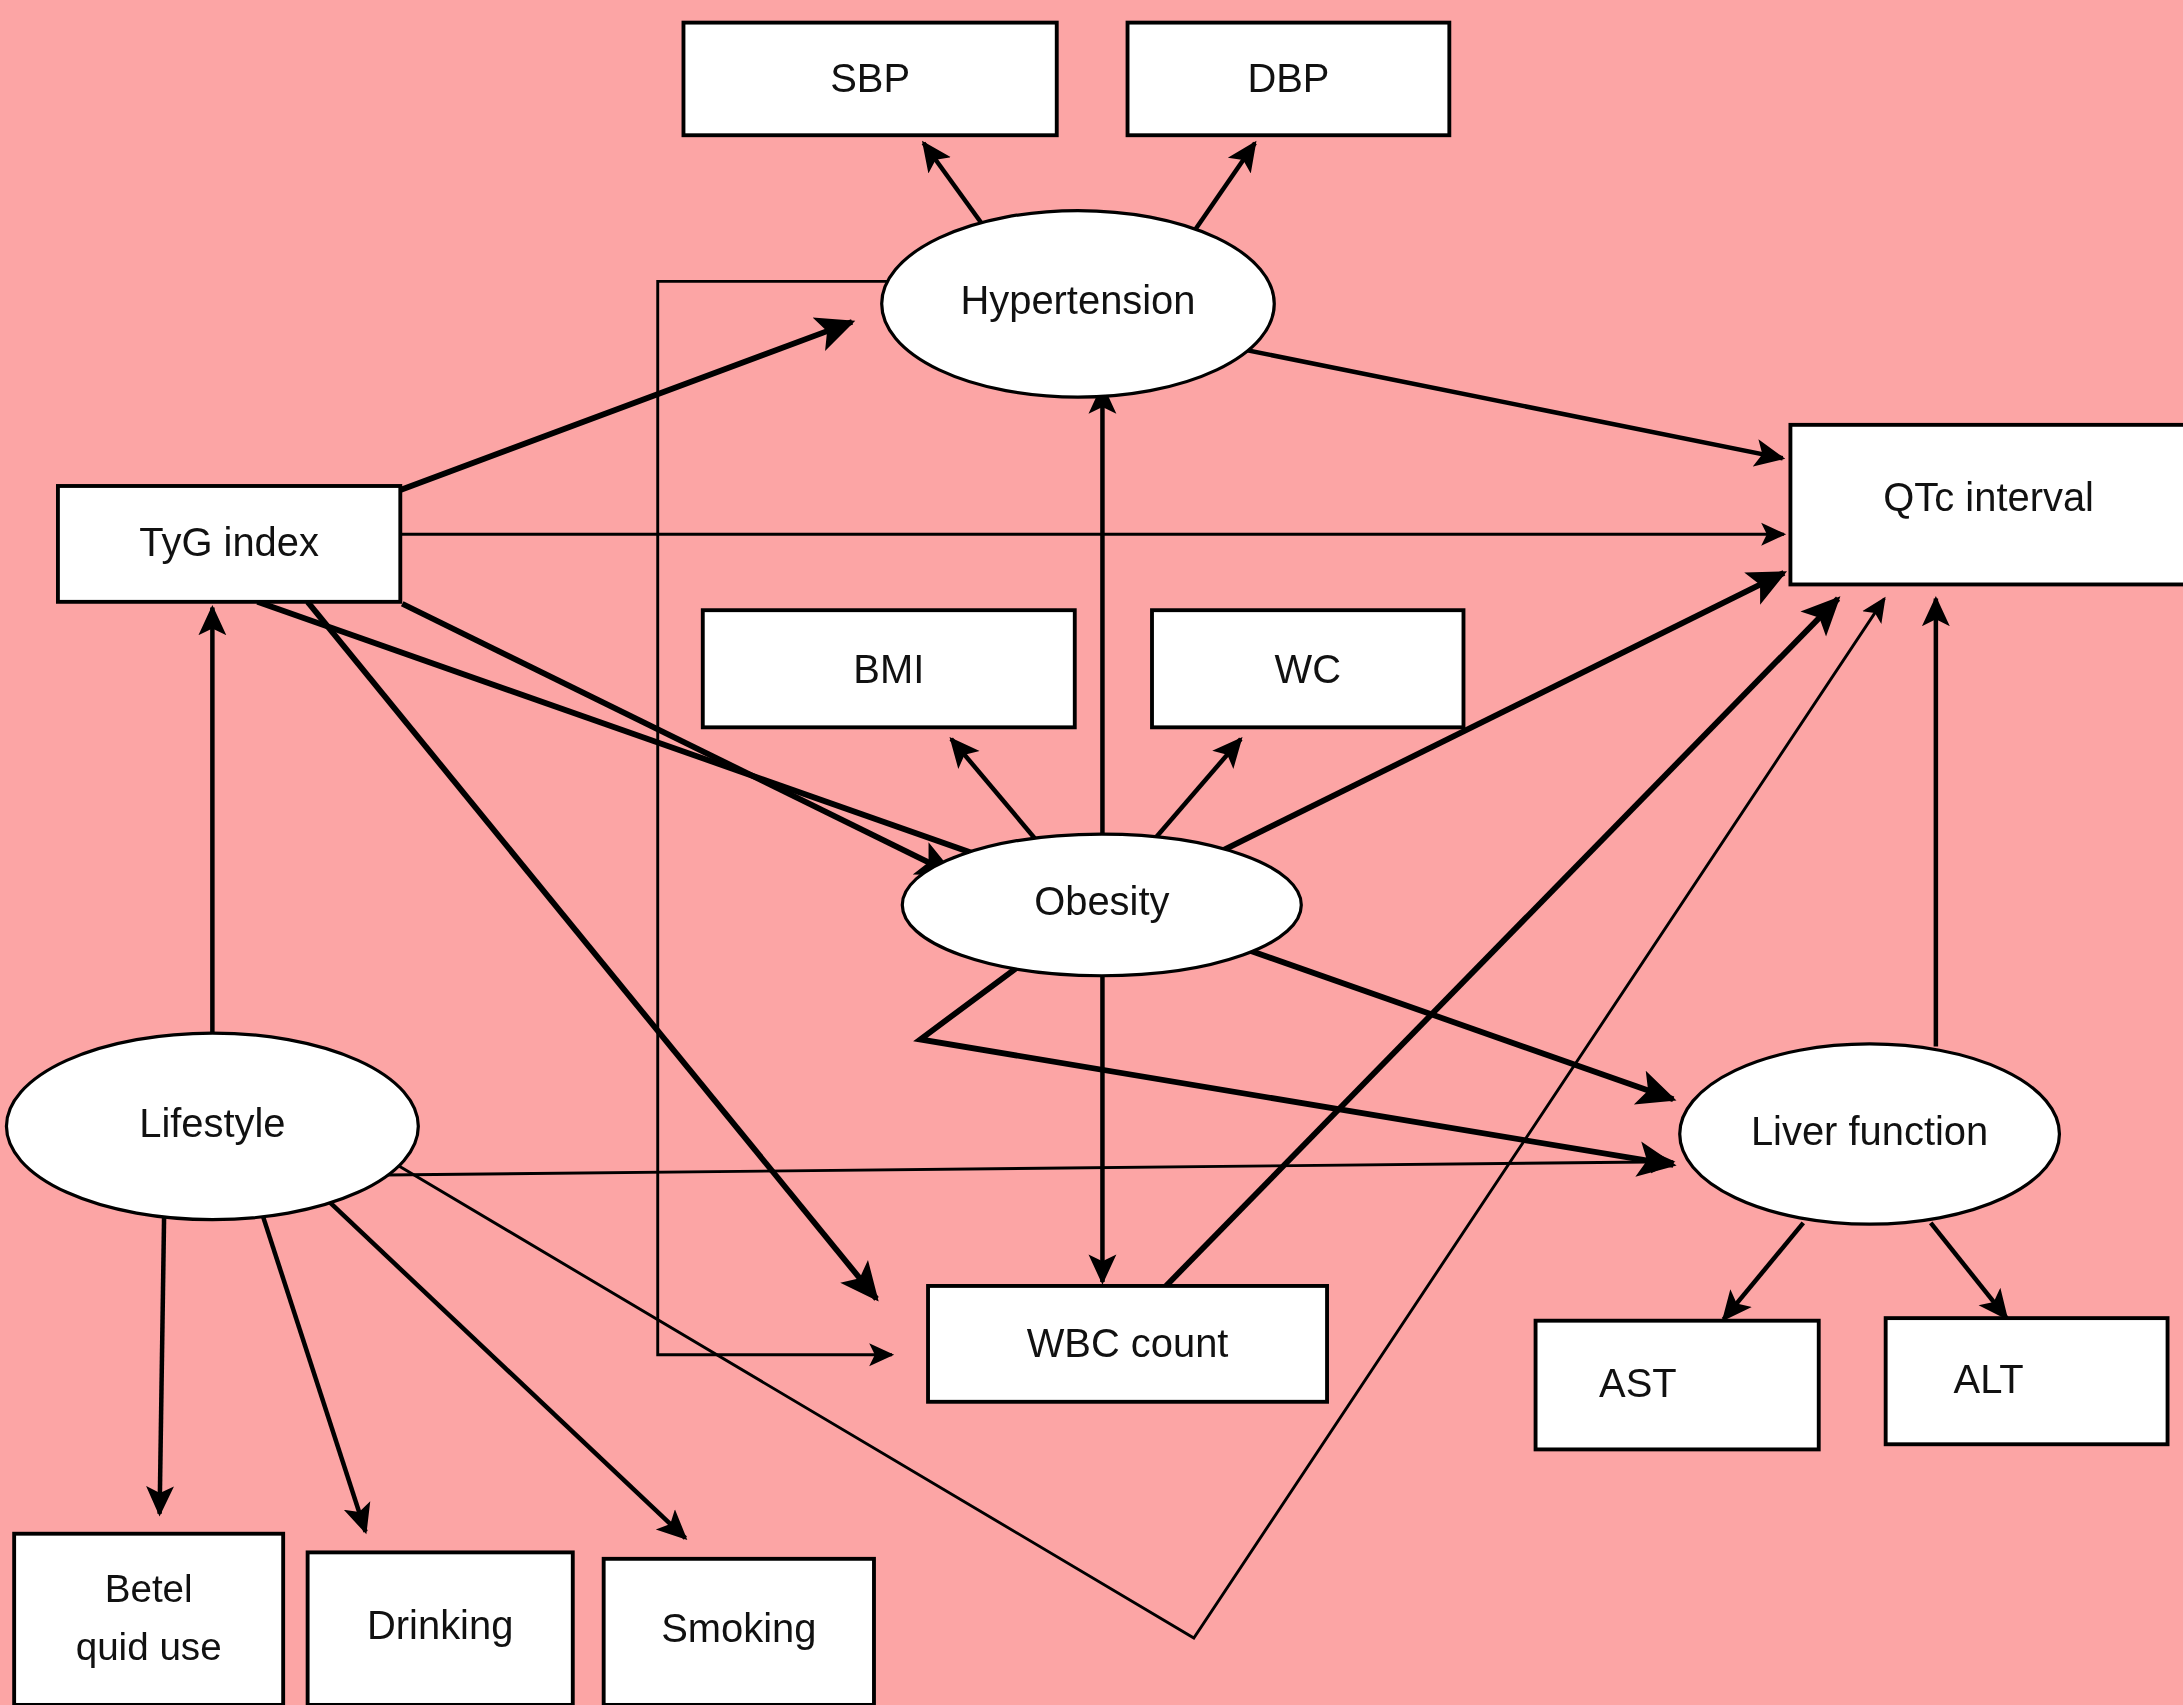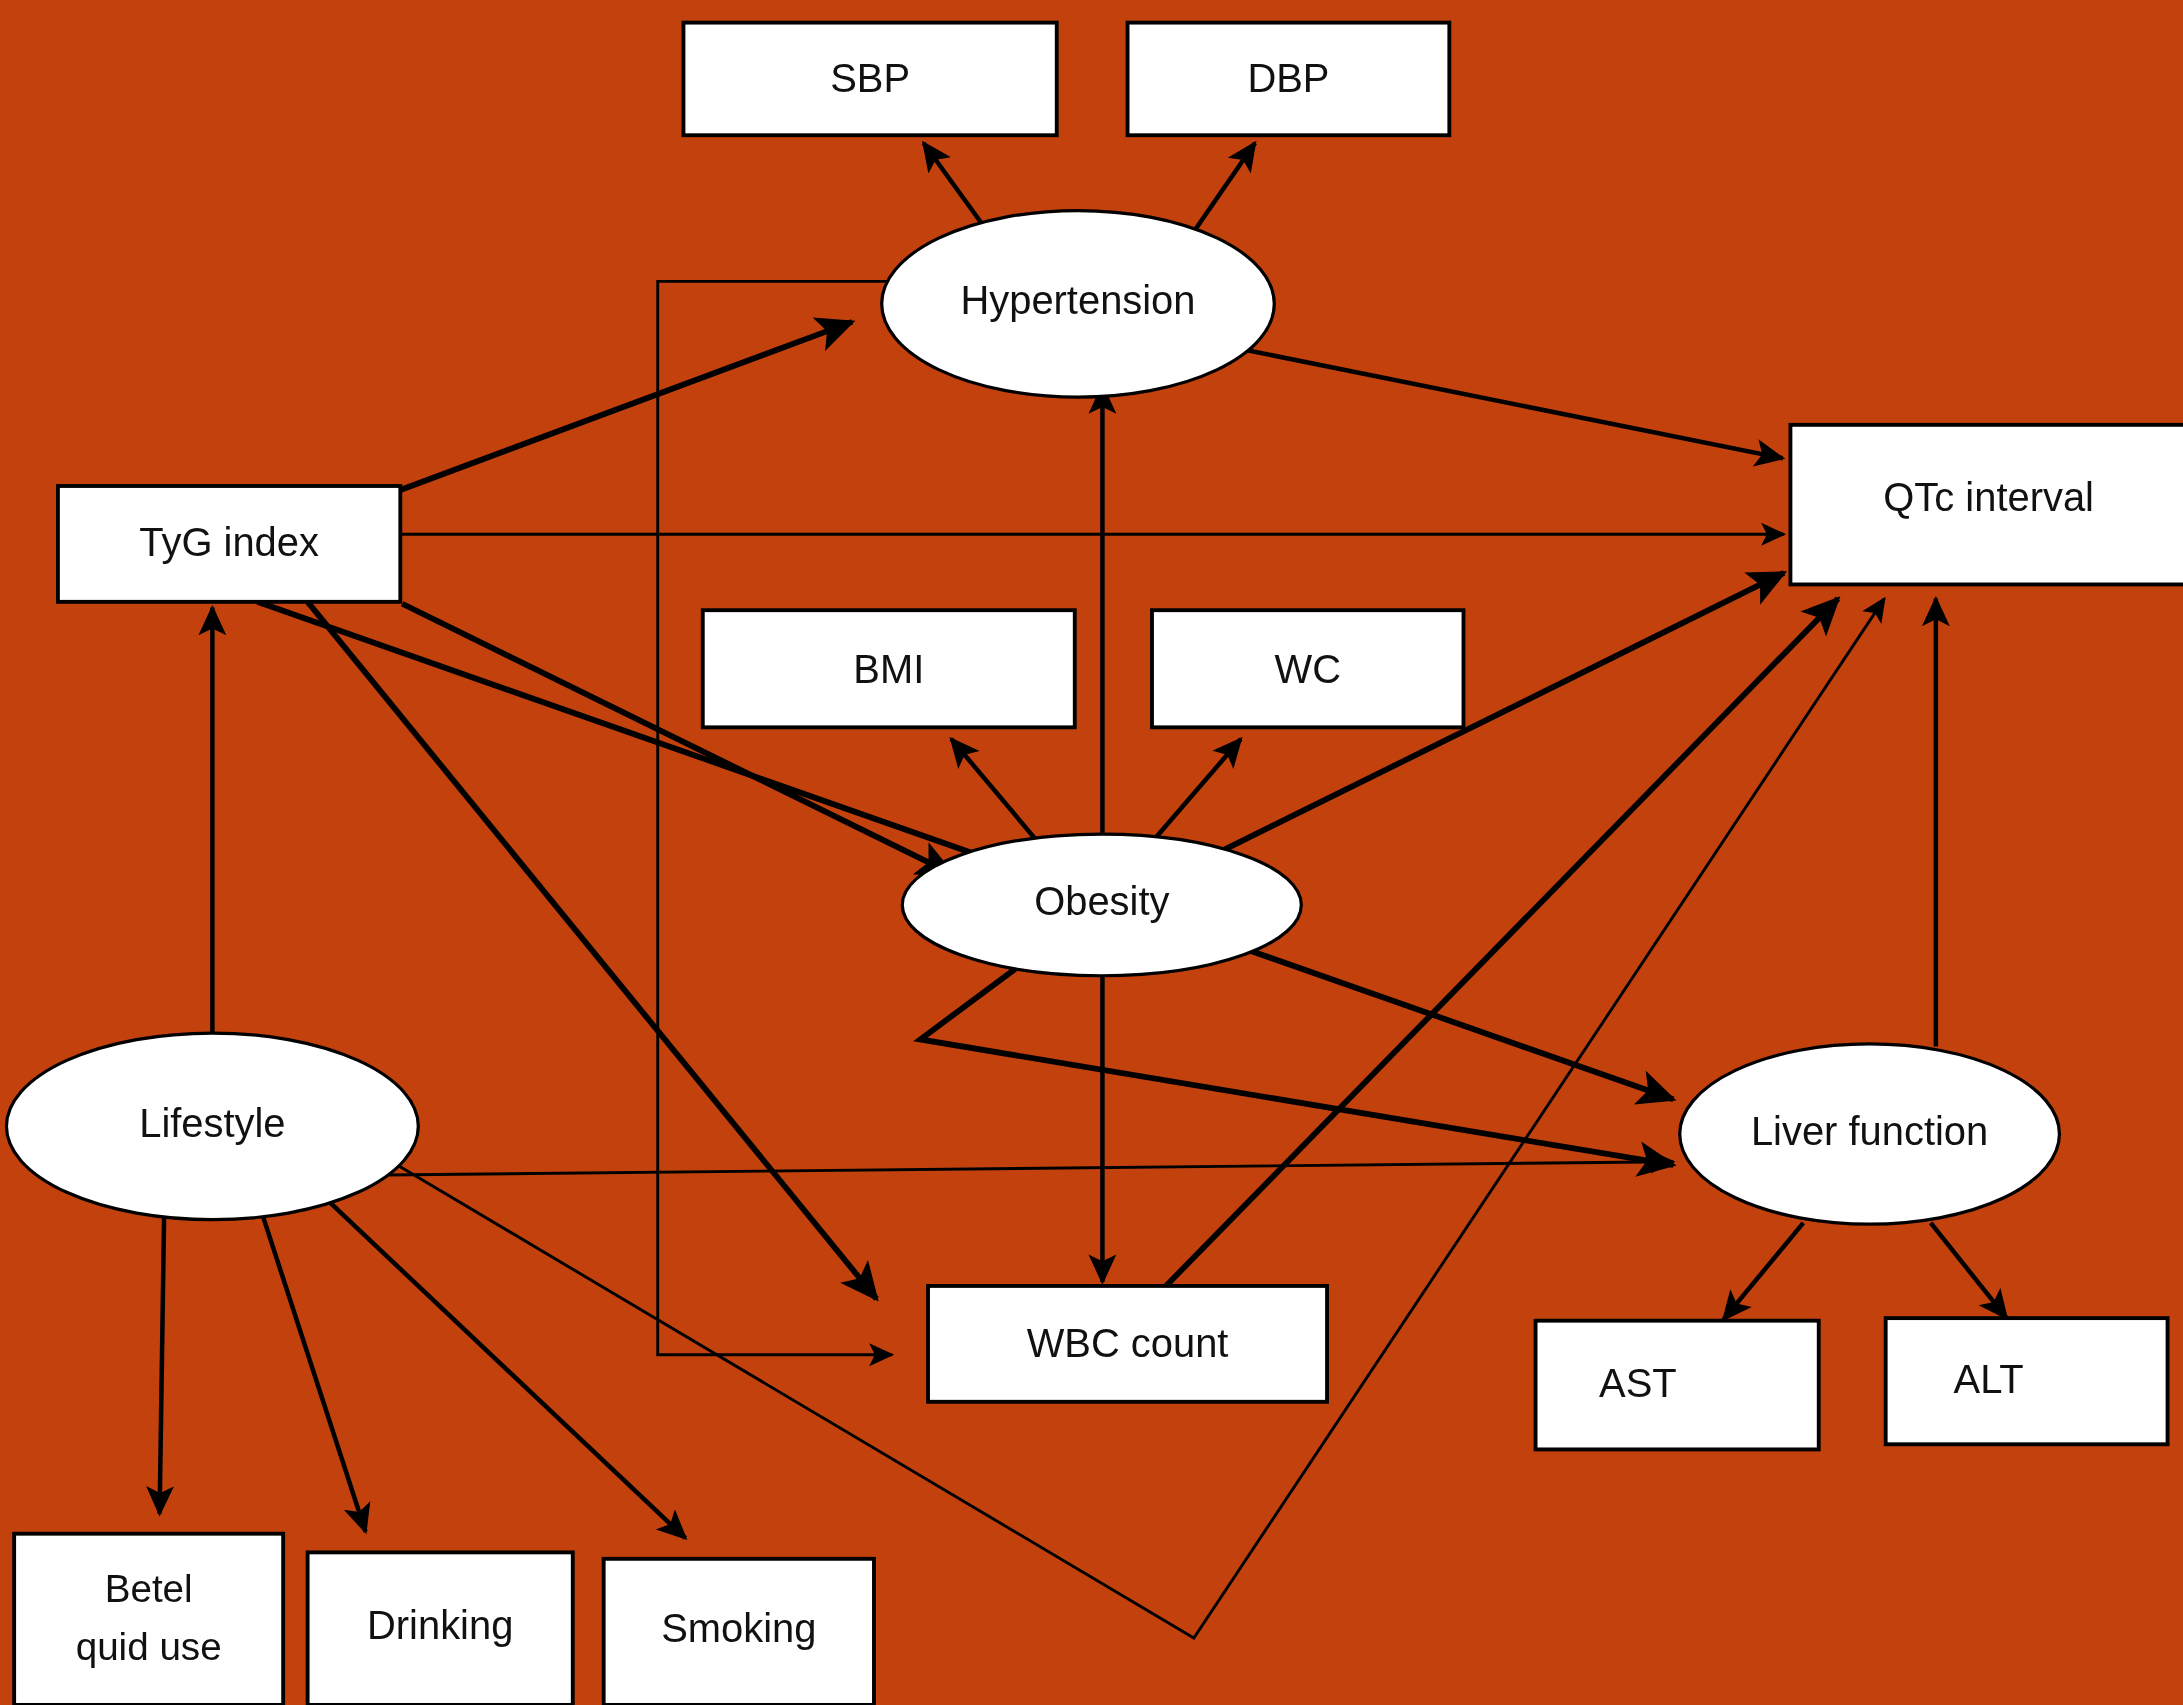--- a/index.html
+++ b/index.html
@@ -8,21 +8,21 @@
     padding: 0;
     background: #ffffff;
   }
   body {
     font-family: "Liberation Sans", sans-serif;
   }
   #diagram-wrap {
     position: relative;
     width: 2183px;
     height: 1705px;
-    background: #c2410c;
+    background: #fca5a5;
     overflow: hidden;
   }
   svg#sem-svg {
     display: block;
     width: 2183px;
     height: 1705px;
   }
   .node-rect {
     fill: #ffffff;
     stroke: #000000;

